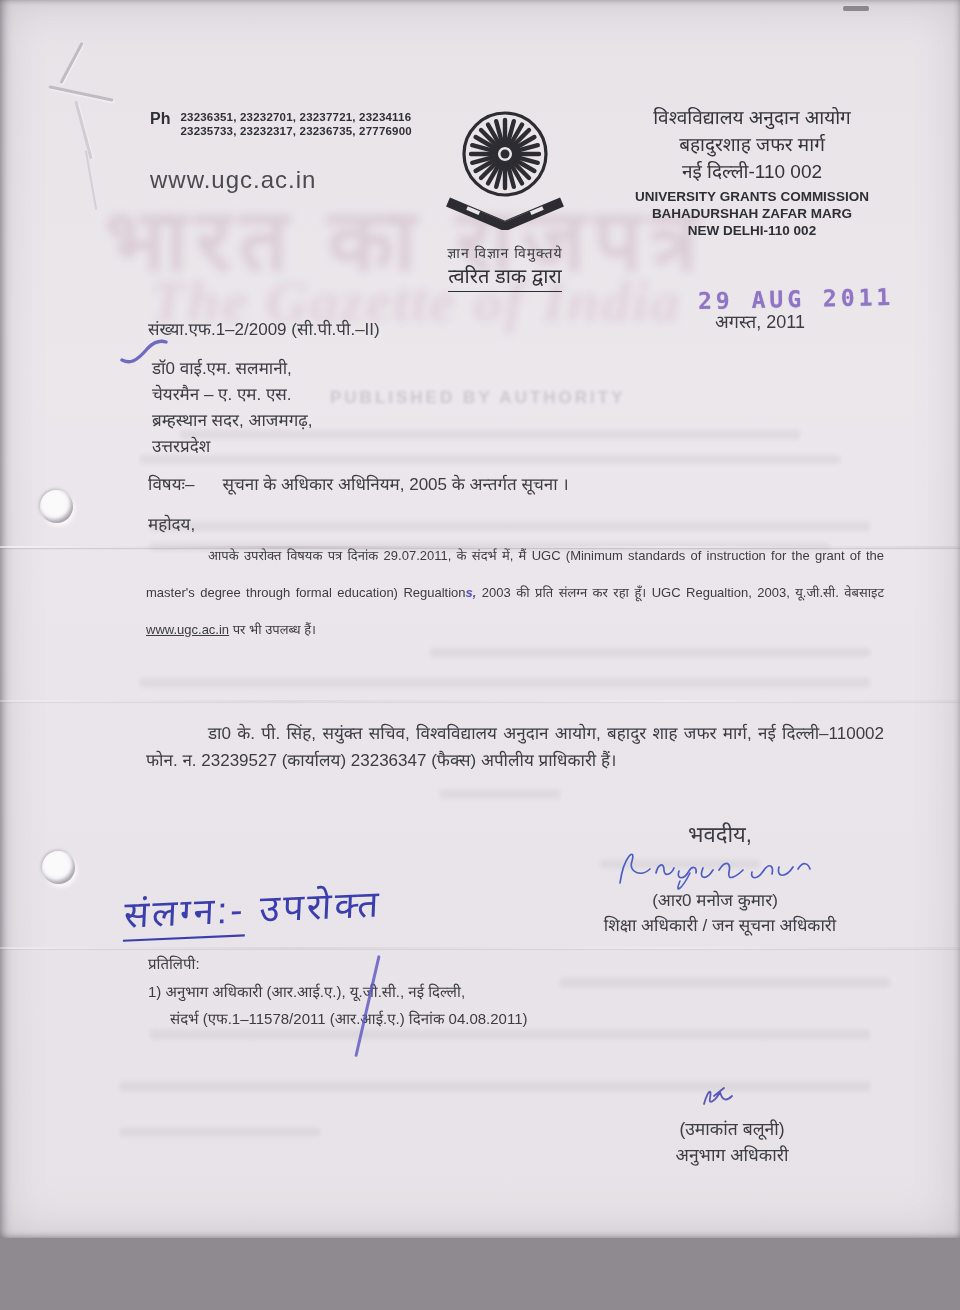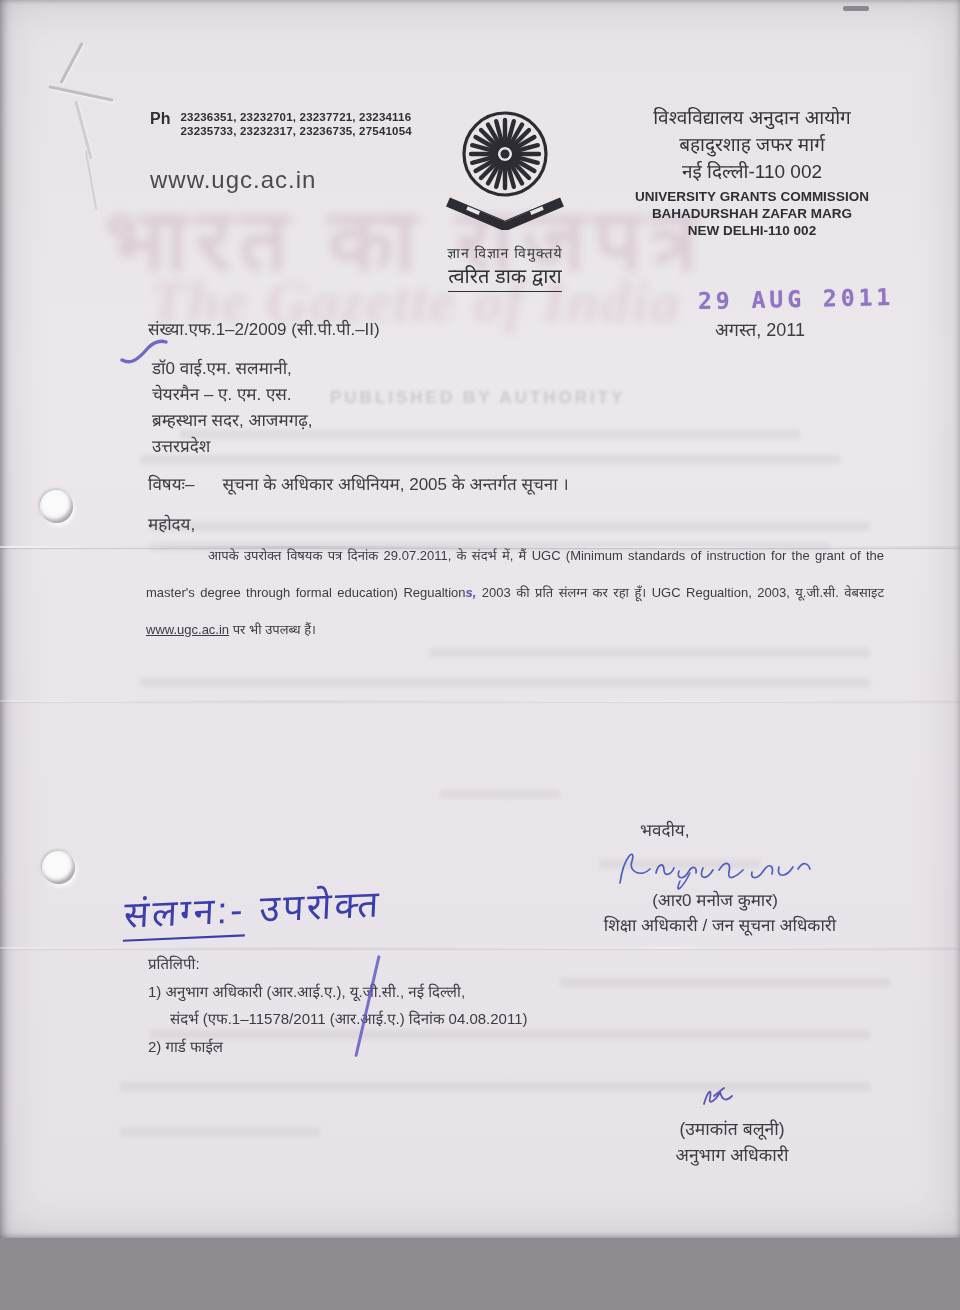--- a/index.html
+++ b/index.html
@@ -55,41 +55,41 @@
   .org { right:48px; top:104px; width:320px; text-align:center; }
   .org-hi { font-size:19px; line-height:27px; color:#33333a; }
   .org-en { font-size:13.5px; font-weight:bold; line-height:17px; color:#2e2e35; margin-top:3px; }
 
   .dispatch { left:0; top:262px; width:1010px; text-align:center; font-size:20px; color:#2f2f36; }
   .dispatch span { border-bottom:1.5px solid #2f2f36; padding-bottom:4px; }
 
   .stamp { left:698px; top:286px; font-size:23px; font-weight:bold; color:#8a6cc2;
     letter-spacing:4px; transform:rotate(-1.2deg); opacity:.92;
     text-shadow:0 0 1px rgba(138,108,194,.6); font-family:"DejaVu Sans Mono","Liberation Mono",monospace; }
-  .month { left:660px; top:317px; width:200px; text-align:center; font-size:18px; }
+  .month { left:660px; top:309px; width:200px; text-align:center; font-size:18px; }
 
   .refno { left:148px; top:317px; font-size:17px; }
 
   .tick { left:120px; top:338px; }
 
   .recipient { left:152px; top:356px; font-size:17px; line-height:26px; }
 
   .subject { left:148px; top:472px; font-size:17px; }
   .subject .subj-text { margin-left:28px; }
   .salutation { left:148px; top:512px; font-size:17px; }
 
   .para1 { left:146px; top:537px; width:738px; font-size:13px; line-height:37px;
     text-align:justify; text-indent:62px; }
   .para1 .link { text-decoration:underline; }
   .pen-s { color:#5b55b8; font-style:italic; font-weight:bold; }
 
   .para2 { left:146px; top:720px; width:738px; font-size:17px; line-height:27px;
     text-align:justify; text-indent:62px; }
 
-  .closing { left:640px; top:818px; width:160px; text-align:left; font-size:17px; }
+  .closing { left:640px; top:818px; width:160px; text-align:center; font-size:22px; }
   .sig-svg { left:612px; top:843px; }
   .sig-name { left:585px; top:888px; width:260px; text-align:center; font-size:17px; }
   .sig-title { left:560px; top:913px; width:320px; text-align:center; font-size:17px; }
 
   .enclosure { left:124px; top:882px; font-size:37px; color:#3b3fae;
     transform:rotate(-2.5deg) skewX(-5deg); letter-spacing:3px; white-space:nowrap; }
   .enclosure .u { border-bottom:2.5px solid #3b3fae; padding-bottom:4px; }
   .enclosure .w2 { margin-left:14px; }
 
   .copies { left:148px; top:950px; font-size:15px; line-height:27.5px; }
@@ -129,21 +129,21 @@
   <div class="crease" style="top:947px; opacity:.6;"></div>
   <div class="hole" style="left:40px; top:490px;"></div>
   <div class="hole" style="left:42px; top:851px;"></div>
   <div class="staple-crease" style="left:48px; top:92px; width:66px; height:3px; transform:rotate(12deg);"></div>
   <div class="staple-crease" style="left:70px; top:40px; width:3px; height:46px; transform:rotate(28deg);"></div>
   <div class="staple-crease" style="left:82px; top:100px; width:3px; height:60px; transform:rotate(-15deg); opacity:.6;"></div>
   <div class="scratch" style="left:90px; top:150px; width:2px; height:60px; transform:rotate(-10deg); opacity:.5;"></div>
   <div class="nick" style="left:843px; top:6px; width:26px; height:5px; opacity:.55; border-radius:2px;"></div>
 
   <div class="abs ph-block">
-    <span class="ph-label">Ph</span><span class="ph-nums"><span>23236351, 23232701, 23237721, 23234116</span><br><span>23235733, 23232317, 23236735, 27541054</span></span>
+    <span class="ph-label">Ph</span><span class="ph-nums"><span>23236351, 23232701, 23237721, 23234116</span><br><span>23235733, 23232317, 23236735, 27776900</span></span>
   </div>
   <div class="abs website">www.ugc.ac.in</div>
 
   <div class="abs logo">
     <svg width="120" height="128" viewBox="0 0 120 128">
       <circle cx="60" cy="52" r="41" fill="none" stroke="#2c2c32" stroke-width="3.2"></circle>
       <g id="spokes" stroke="#2c2c32" stroke-width="4.4" stroke-linecap="round">
           <line x1="69.0" y1="52.0" x2="94.0" y2="52.0"></line>
           <line x1="68.7" y1="54.3" x2="92.8" y2="60.8"></line>
           <line x1="67.8" y1="56.5" x2="89.4" y2="69.0"></line>
@@ -213,38 +213,38 @@
   <div class="abs subject">
     <span>विषयः–</span><span class="subj-text">सूचना के अधिकार अधिनियम, 2005 के अन्तर्गत सूचना ।</span>
   </div>
 
   <div class="abs salutation">महोदय,</div>
 
   <div class="abs para1">
     <span>आपके उपरोक्त विषयक पत्र दिनांक 29.07.2011, के संदर्भ में, मैं UGC (Minimum standards of instruction for the grant of the master's degree through formal education) Regualtion</span><span class="pen-s">s,</span><span> 2003 की प्रति संलग्न कर रहा हूँ। UGC Regualtion, 2003, यू.जी.सी. वेबसाइट </span><span class="link">www.ugc.ac.in</span><span> पर भी उपलब्ध हैं।</span>
   </div>
 
+  <div class="abs para2">डा0 के. पी. सिंह, सयुंक्त सचिव, विश्वविद्यालय अनुदान आयोग, बहादुर शाह जफर मार्ग, नई दिल्ली–110002 फोन. न. 23239527 (कार्यालय) 23236347 (फैक्स) अपीलीय प्राधिकारी हैं।</div>
 
   <div class="abs closing">भवदीय,</div>
   <svg class="abs sig-svg" width="200" height="52" viewBox="0 0 200 52">
     <path d="M8,40 C12,12 24,4 20,18 C16,30 30,34 38,26 M44,30 c2,-9 8,-11 8,-3 c0,7 7,5 10,-2 m5,3 c-3,9 5,9 10,0 c3,-5 8,-5 7,2 m7,-5 c-5,11 3,13 10,2 m6,0 c7,-11 12,-7 10,2 c-2,11 9,3 14,-2 m9,2 c-2,7 5,9 12,-2 c5,-7 10,-5 8,4 m7,-7 c-3,11 7,11 14,0 m5,2 c5,-8 10,-6 12,0" fill="none" stroke="#3a4fc0" stroke-width="1.7" stroke-linecap="round" opacity=".9"></path>
     <path d="M78,30 c-8,16 -16,22 -10,8" fill="none" stroke="#3a4fc0" stroke-width="1.6" stroke-linecap="round" opacity=".9"></path>
   </svg>
   <div class="abs sig-name">(आर0 मनोज कुमार)</div>
   <div class="abs sig-title">शिक्षा अधिकारी / जन सूचना अधिकारी</div>
 
   <div class="abs enclosure">
     <span class="u">संलग्न:-</span><span class="w2">उपरोक्त</span>
   </div>
 
   <div class="abs copies">
     <div>प्रतिलिपी:</div>
     <div>1) अनुभाग अधिकारी (आर.आई.ए.), यू.जी.सी., नई दिल्ली,</div>
     <div class="indent">संदर्भ (एफ.1–11578/2011 (आर.आई.ए.) दिनांक 04.08.2011)</div>
-    <div>2) गार्ड फाईल</div>
   </div>
   <div class="abs pen-stroke"></div>
 
   <svg class="abs initials-svg" width="50" height="30" viewBox="0 0 50 30">
     <path d="M6,22 C10,8 14,6 12,16 c-2,8 6,2 10,-6 c2,8 6,10 12,4 M16,14 l10,-8" fill="none" stroke="#4340b0" stroke-width="1.8" stroke-linecap="round" opacity=".85"></path>
   </svg>
   <div class="abs officer-name">(उमाकांत बलूनी)</div>
   <div class="abs officer-title">अनुभाग अधिकारी</div>
 
 </div>

